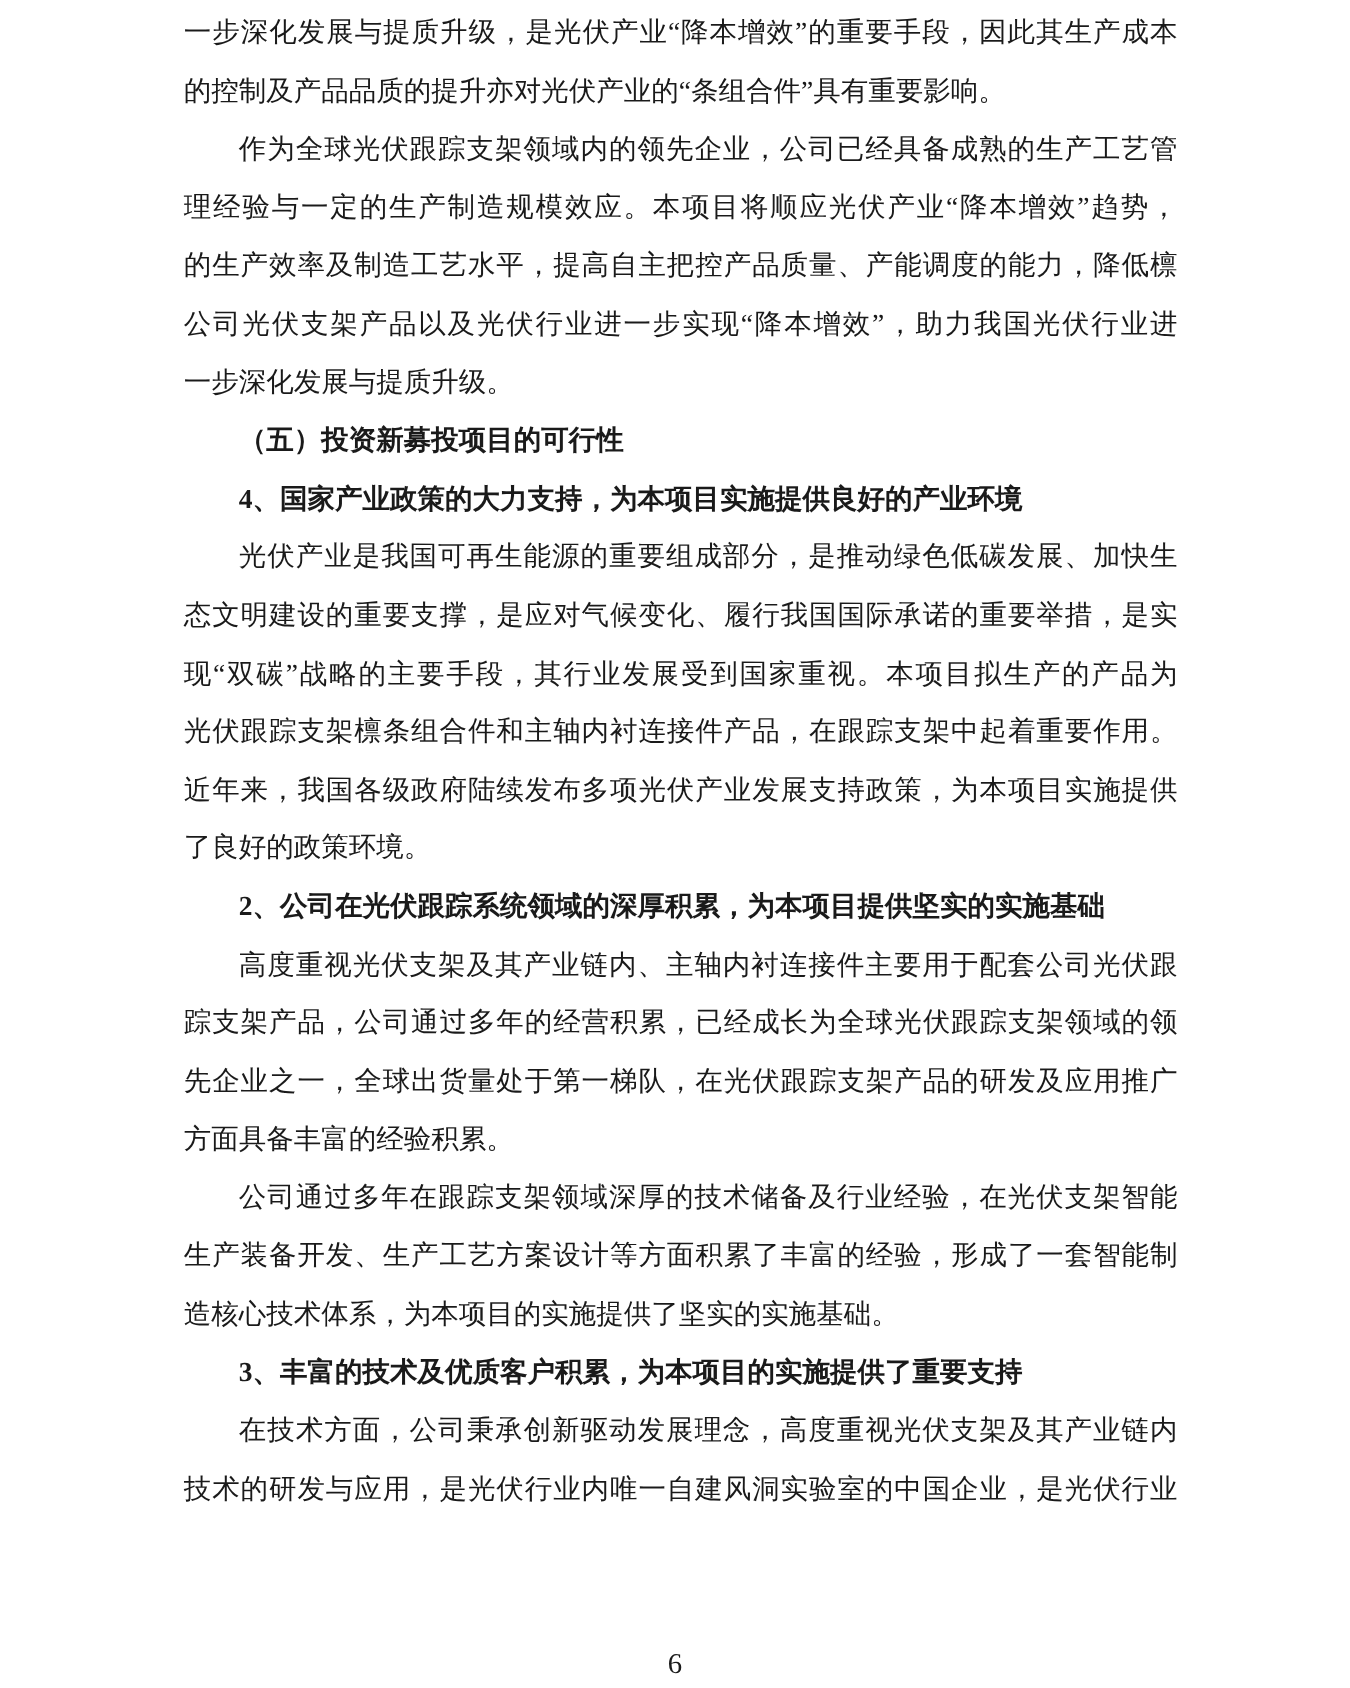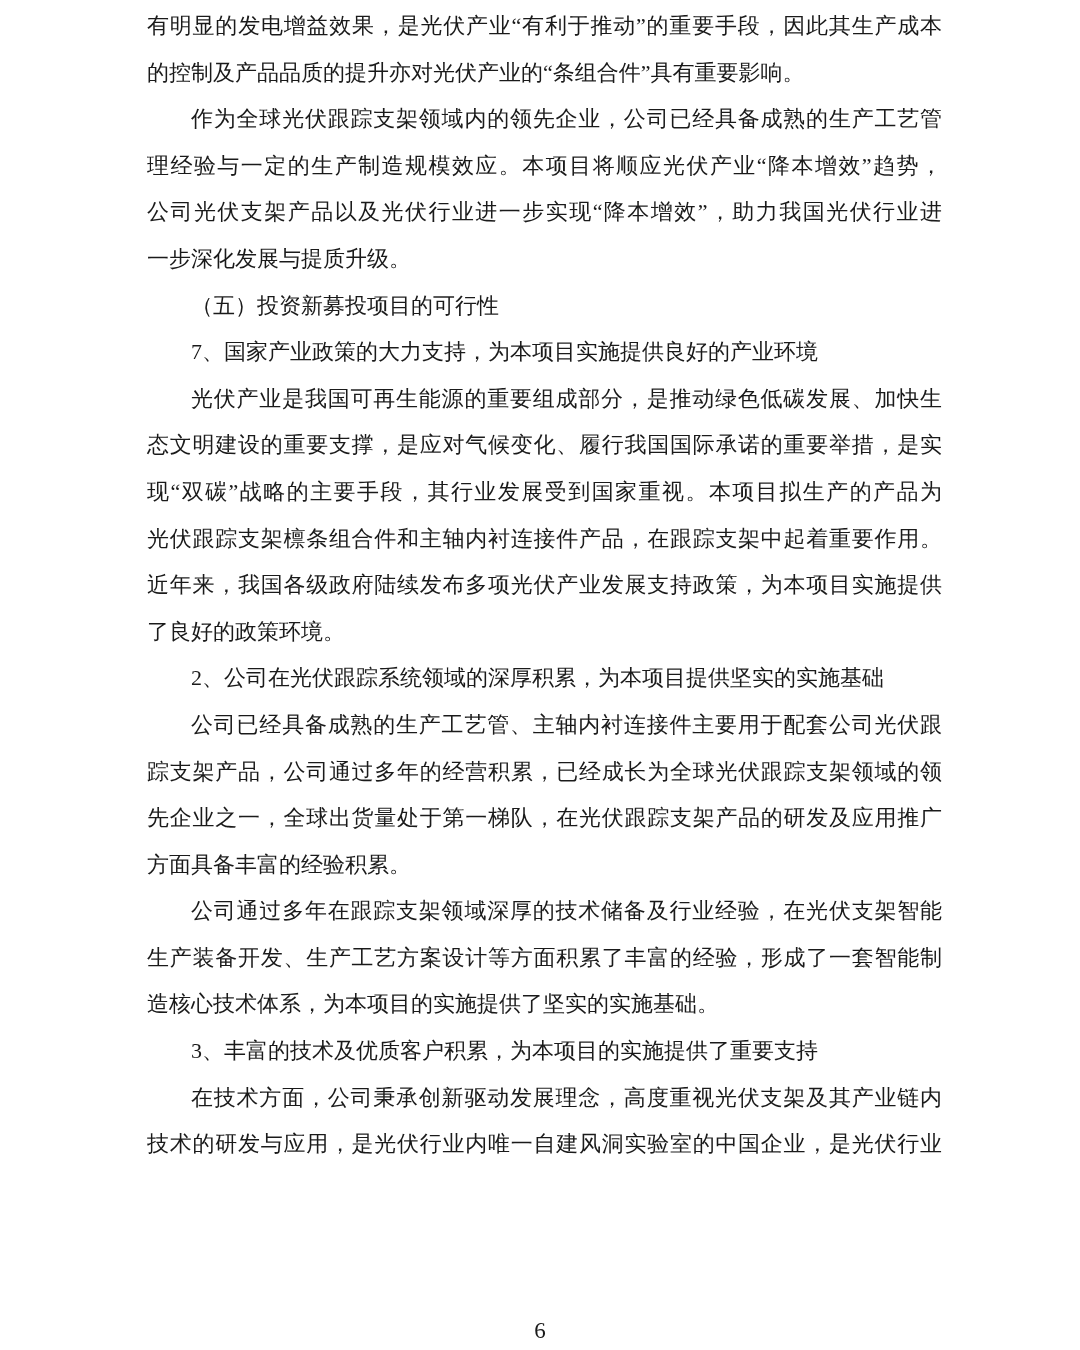--- a/index.html
+++ b/index.html
@@ -25,56 +25,57 @@
   .line {
     font-size: 22px;
     line-height: 46.6px;
     text-align: justify;
     text-align-last: justify;
     white-space: normal;
   }
   .line.end { text-align-last: left; }
   .line.indent { text-indent: 2em; }
   .line.heading {
-    font-weight: normal;
+    font-weight: bold;
     text-align-last: left;
     text-indent: 2em;
   }
   .pagenum {
     position: absolute;
     left: 0;
     top: 1316px;
     width: 100%;
     text-align: center;
     font-size: 23px;
     line-height: 30px;
     color: #1a1a1a;
   }
 </style>
 </head>
 <body>
 
 <div class="page">
   <div class="doc">
-    <div class="line">有明显的发电增益效果，是光伏产业“有利于推动”的重要手段，因此其生产成本</div>
+    <div class="line">一步深化发展与提质升级，是光伏产业“降本增效”的重要手段，因此其生产成本</div>
     <div class="line end">的控制及产品品质的提升亦对光伏产业的“条组合件”具有重要影响。</div>
     <div class="line indent">作为全球光伏跟踪支架领域内的领先企业，公司已经具备成熟的生产工艺管</div>
     <div class="line">理经验与一定的生产制造规模效应。本项目将顺应光伏产业“降本增效”趋势，</div>
+    <div class="line">的生产效率及制造工艺水平，提高自主把控产品质量、产能调度的能力，降低檩</div>
     <div class="line">公司光伏支架产品以及光伏行业进一步实现“降本增效”，助力我国光伏行业进</div>
     <div class="line end">一步深化发展与提质升级。</div>
     <div class="line heading">（五）投资新募投项目的可行性</div>
-    <div class="line heading">7、国家产业政策的大力支持，为本项目实施提供良好的产业环境</div>
+    <div class="line heading">4、国家产业政策的大力支持，为本项目实施提供良好的产业环境</div>
     <div class="line indent">光伏产业是我国可再生能源的重要组成部分，是推动绿色低碳发展、加快生</div>
     <div class="line">态文明建设的重要支撑，是应对气候变化、履行我国国际承诺的重要举措，是实</div>
     <div class="line">现“双碳”战略的主要手段，其行业发展受到国家重视。本项目拟生产的产品为</div>
     <div class="line">光伏跟踪支架檩条组合件和主轴内衬连接件产品，在跟踪支架中起着重要作用。</div>
     <div class="line">近年来，我国各级政府陆续发布多项光伏产业发展支持政策，为本项目实施提供</div>
     <div class="line end">了良好的政策环境。</div>
     <div class="line heading">2、公司在光伏跟踪系统领域的深厚积累，为本项目提供坚实的实施基础</div>
-    <div class="line indent">公司已经具备成熟的生产工艺管、主轴内衬连接件主要用于配套公司光伏跟</div>
+    <div class="line indent">高度重视光伏支架及其产业链内、主轴内衬连接件主要用于配套公司光伏跟</div>
     <div class="line">踪支架产品，公司通过多年的经营积累，已经成长为全球光伏跟踪支架领域的领</div>
     <div class="line">先企业之一，全球出货量处于第一梯队，在光伏跟踪支架产品的研发及应用推广</div>
     <div class="line end">方面具备丰富的经验积累。</div>
     <div class="line indent">公司通过多年在跟踪支架领域深厚的技术储备及行业经验，在光伏支架智能</div>
     <div class="line">生产装备开发、生产工艺方案设计等方面积累了丰富的经验，形成了一套智能制</div>
     <div class="line end">造核心技术体系，为本项目的实施提供了坚实的实施基础。</div>
     <div class="line heading">3、丰富的技术及优质客户积累，为本项目的实施提供了重要支持</div>
     <div class="line indent">在技术方面，公司秉承创新驱动发展理念，高度重视光伏支架及其产业链内</div>
     <div class="line">技术的研发与应用，是光伏行业内唯一自建风洞实验室的中国企业，是光伏行业</div>
   </div>

